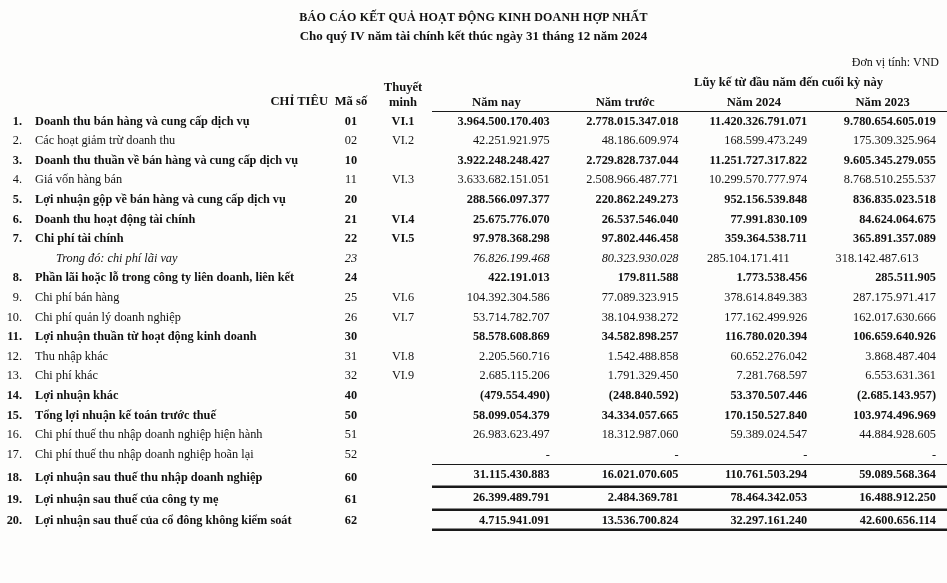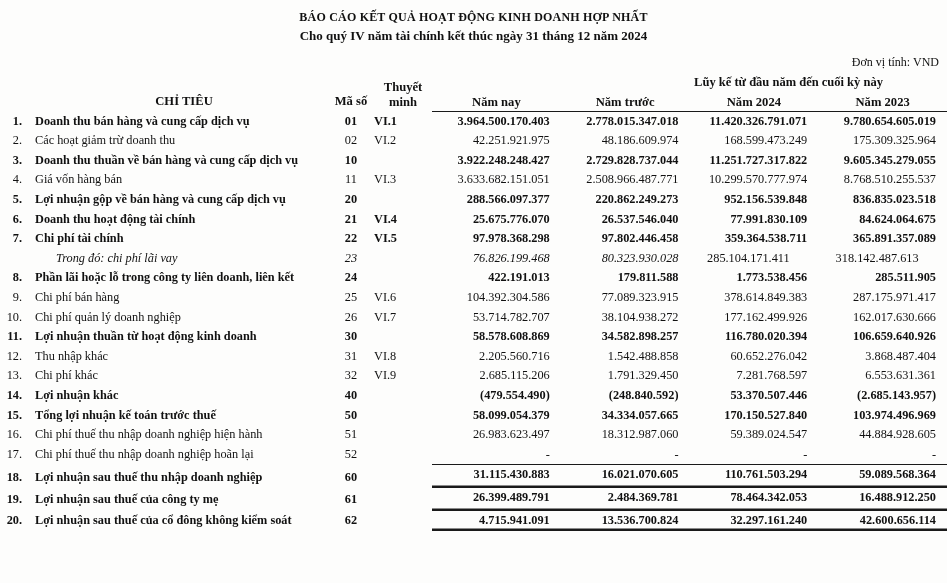--- a/index.html
+++ b/index.html
@@ -73,21 +73,21 @@
     padding: 0;
     vertical-align: bottom;
   }
 
   thead th {
     font-weight: bold;
     font-size: 12.6px;
     padding-bottom: 2px;
     vertical-align: bottom;
   }
-  th.h-name { text-align: center; padding-left: 14px; }
+  th.h-name { text-align: right; padding-left: 14px; }
   th.h-code { text-align: center; }
   th.h-note { text-align: center; line-height: 1.15; }
   th.h-val  { text-align: center; }
 
   th.h-val .hv-inner,
   th.h-note .hv-inner {
     display: block;
   }
   th.h-val {
     border-bottom: 1.6px solid #1a1a1a;
@@ -100,21 +100,21 @@
     height: 19.6px;
     line-height: 19.6px;
     white-space: nowrap;
   }
   td.idx {
     text-align: right;
     padding-right: 4px;
   }
   td.name { padding-left: 9px; }
   td.code { text-align: center; }
-  td.note { text-align: left; }
+  td.note { text-align: center; }
   td.val  { text-align: right; padding-right: 11px; }
 
   tr.bold td { font-weight: bold; }
   tr.italic td.name,
   tr.italic td.code,
   tr.italic td.val { font-style: italic; }
   tr.italic td.name { padding-left: 30px; }
   tr.italic td.val  { font-style: italic; }
 
   

